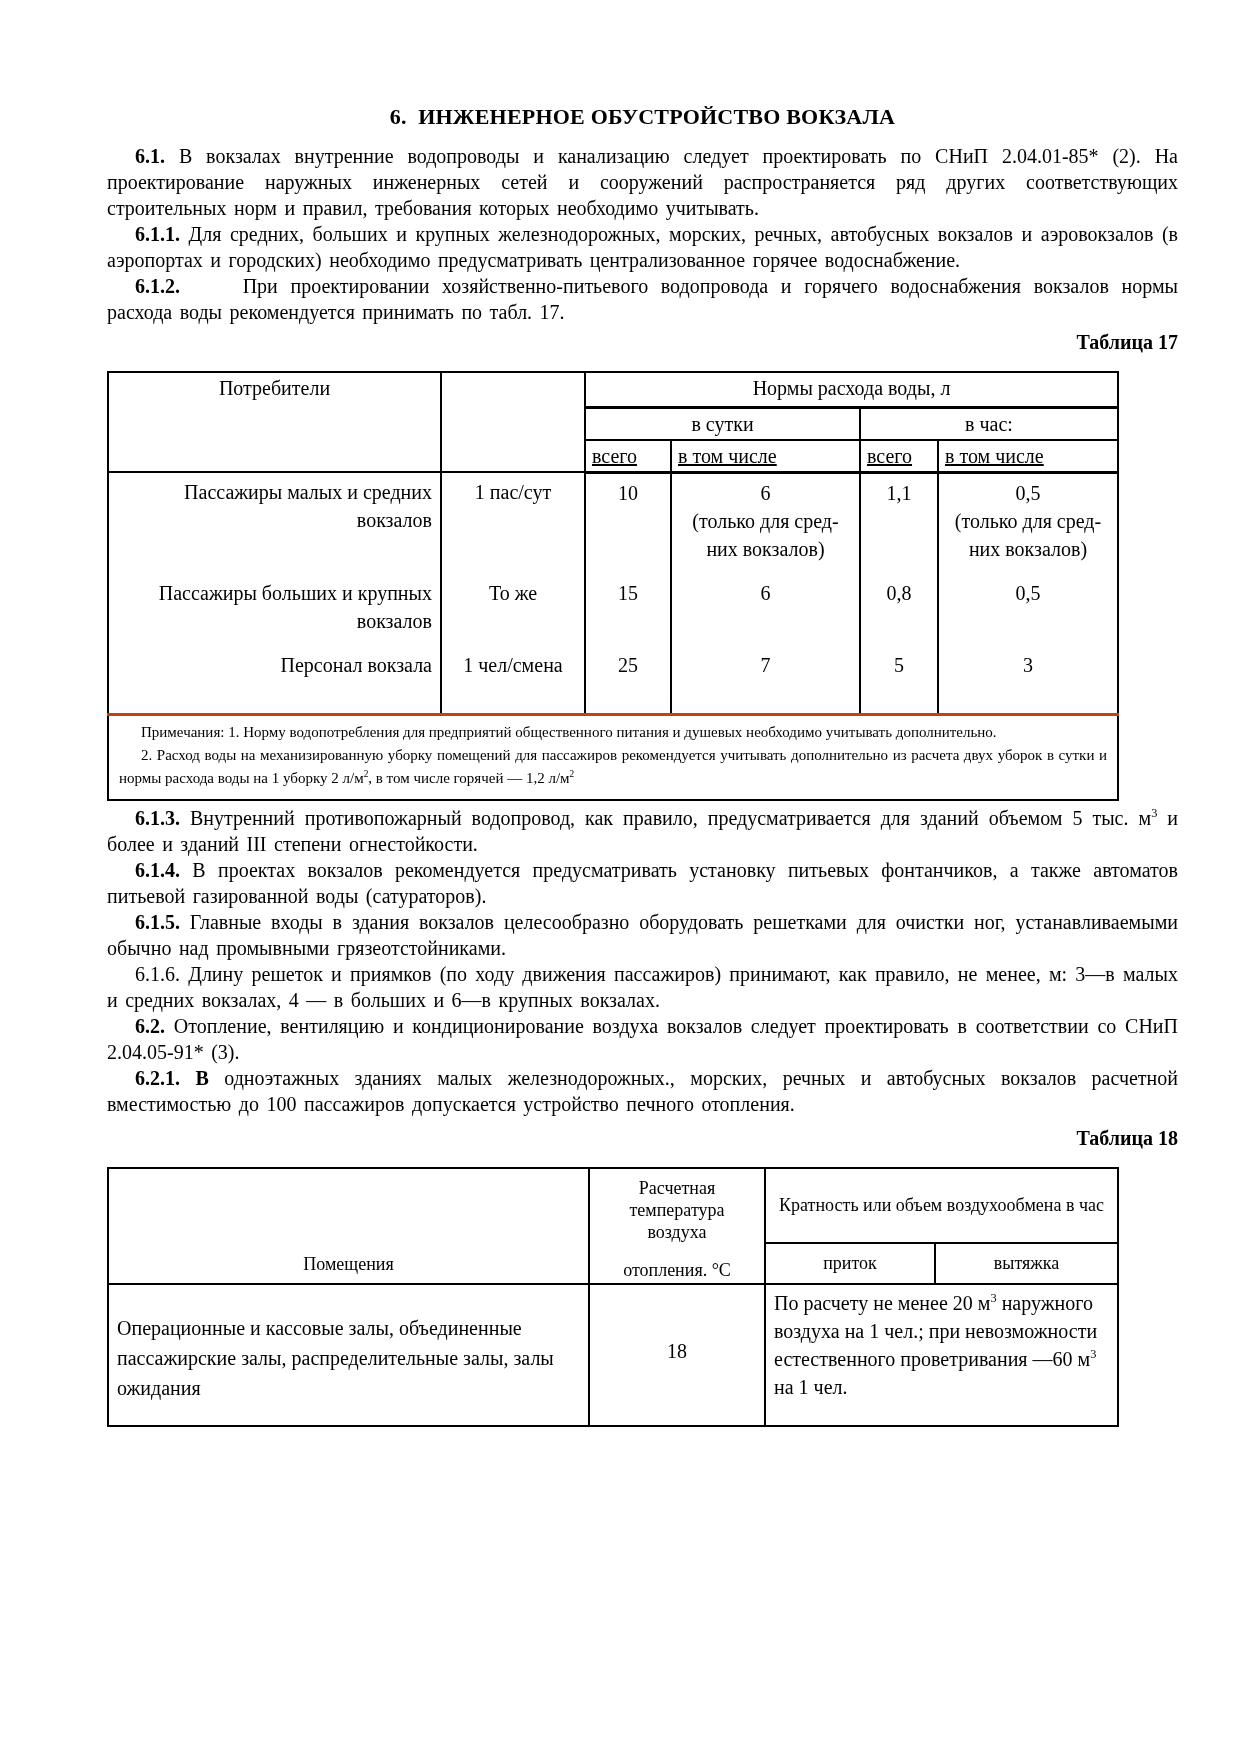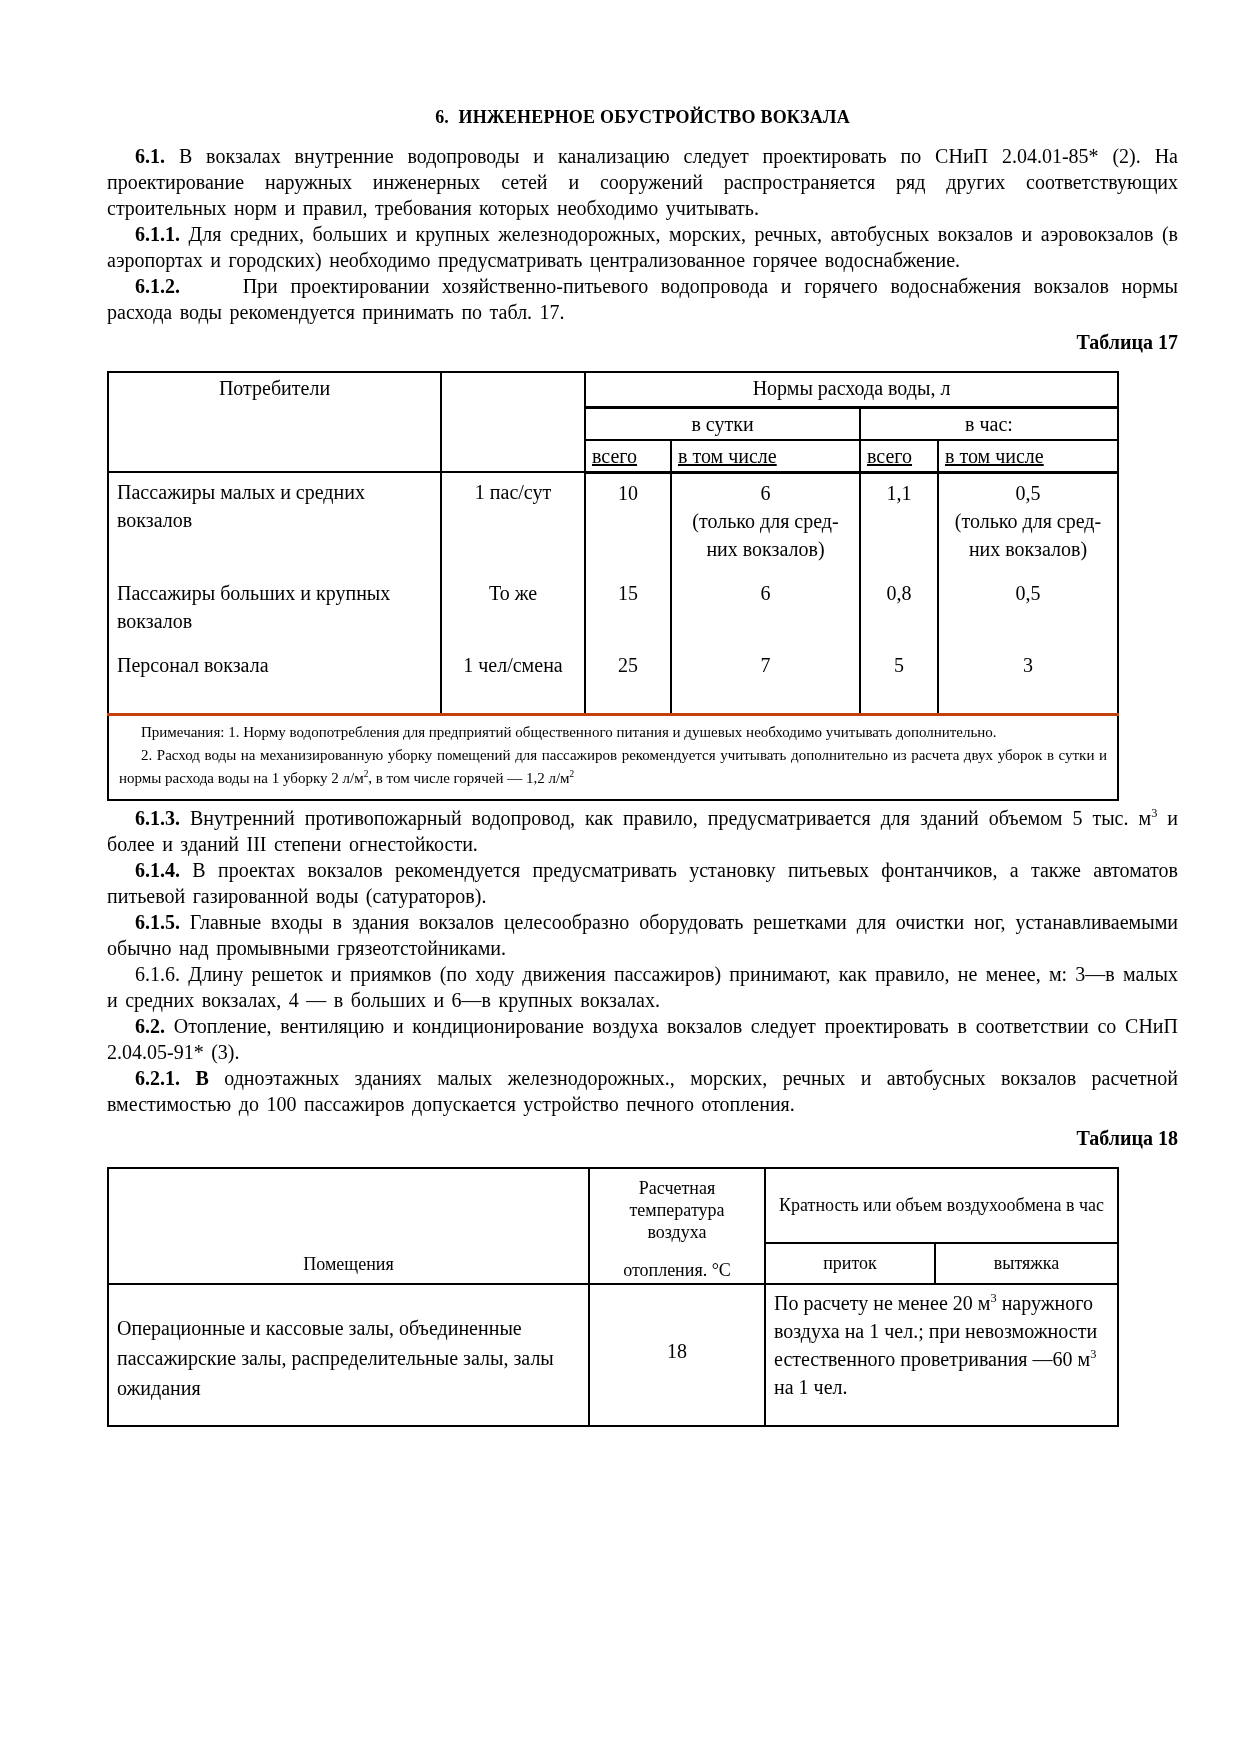--- a/index.html
+++ b/index.html
@@ -12,21 +12,21 @@
     background:#ffffff;
     color:#000;
     padding:104px 62px 0 107px;
     font-family:"Liberation Serif","DejaVu Serif",serif;
     font-size:20px;
     line-height:26px;
     overflow:hidden;
   }
   .title{
     margin:0 0 13px 0;
-    font-size:18px;
+    font-size:22px;
     font-weight:bold;
     text-align:center;
     letter-spacing:.2px;
   }
   .para{
     margin:0;
     text-align:justify;
     text-indent:28px;
     word-spacing:2.5px;
   }
@@ -52,21 +52,21 @@
     padding:2px 8px;
     vertical-align:top;
     box-sizing:border-box;
   }
   
   .t17 th{vertical-align:middle;text-align:center;}
   .t17 .h-norm{height:35px;border-bottom:3px solid #000;}
   .t17 .h-group{height:32px;}
   .t17 .h-sub{height:30px;text-align:left;padding-left:6px;border-bottom:3px solid #000;text-decoration:underline;}
   .t17 td.b{border-top:none;border-bottom:none;line-height:28px;}
-  .t17 td.b.name{text-align:left;}
+  .t17 td.b.name{text-align:right;}
   .t17 td.b.mid{text-align:center;}
   .t17 tr.r1 td{padding-top:5px;}
   .t17 tr.r2 td{padding-top:14px;}
   .t17 tr.r3 td{padding-top:14px;padding-bottom:34px;}
   .t17 td.notes{
     border-top:3px solid #c2410c;
     padding:5px 10px 9px 10px;
     font-size:15px;
     line-height:23px;
     text-align:justify;

